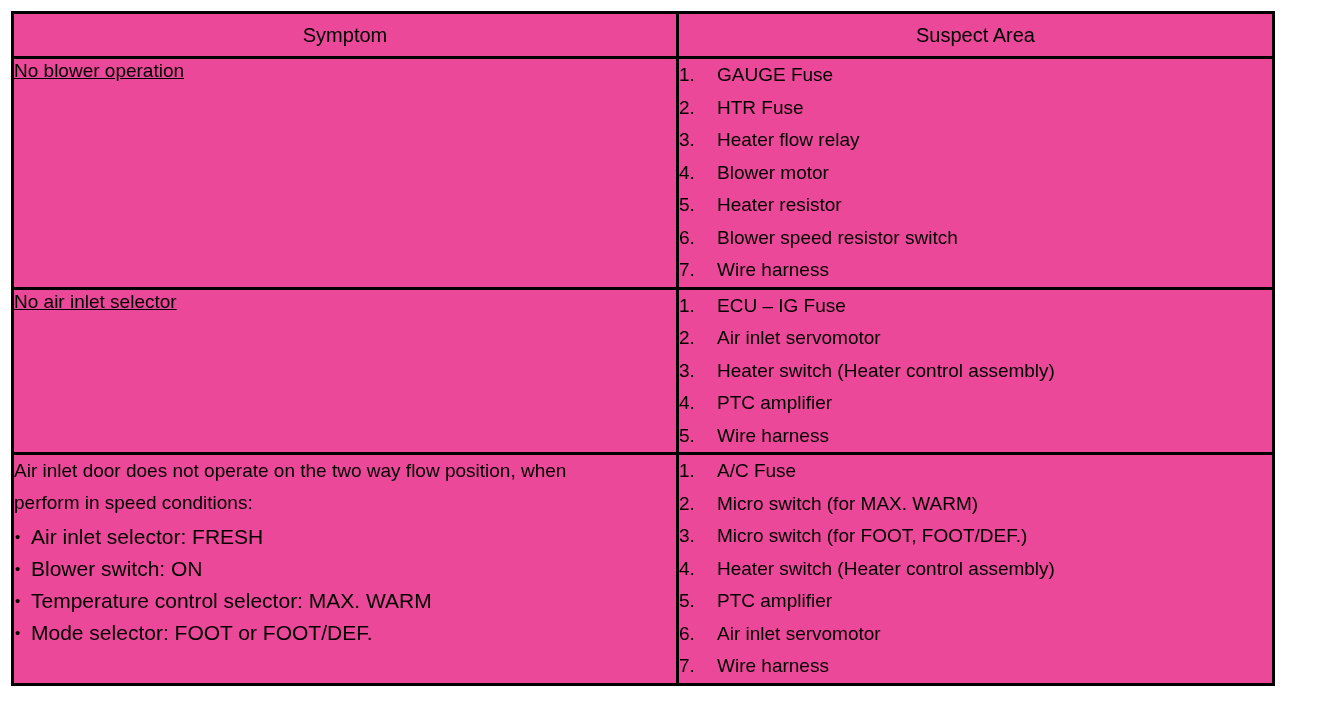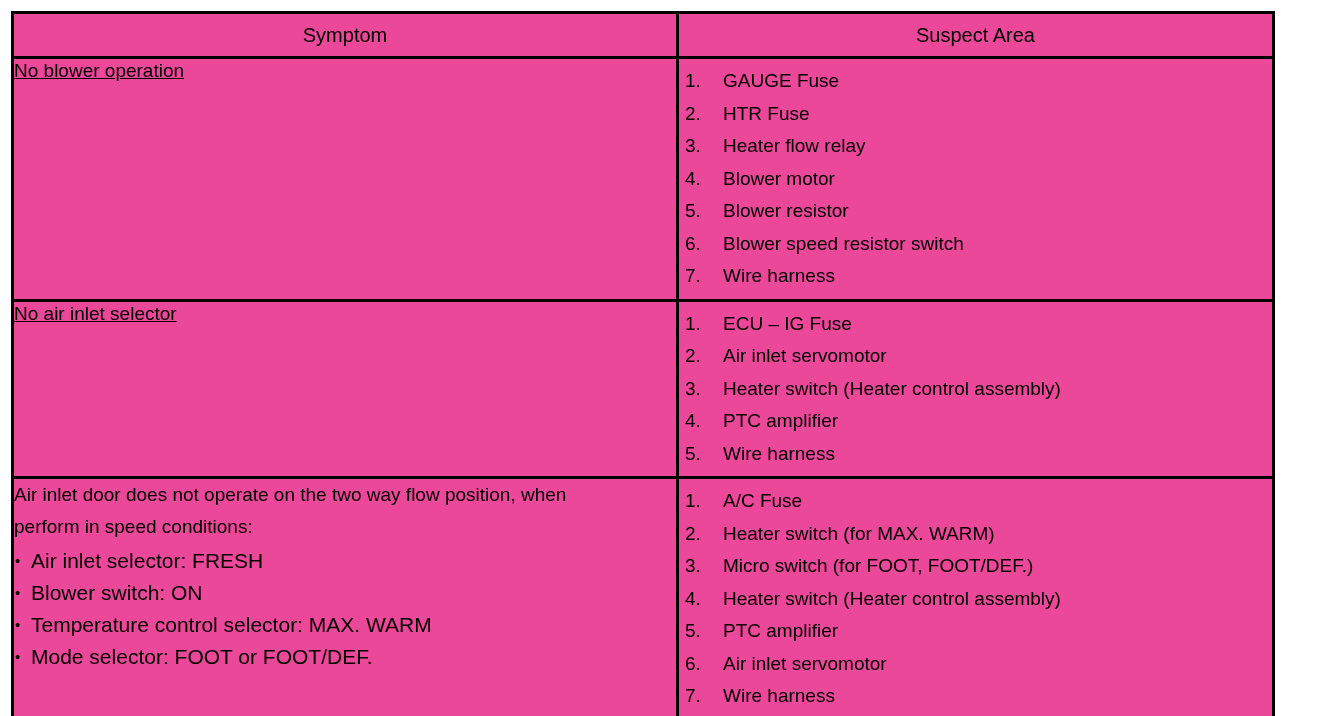--- a/index.html
+++ b/index.html
@@ -92,21 +92,21 @@
   ul.condition-list li::before {
     content: "\2022";
     position: absolute;
     left: 1px;
     top: 0;
     font-size: 15px;
   }
 
   ol.suspect-list {
     list-style: none;
-    margin: 6px;
+    margin: 0;
     padding: 0;
     counter-reset: suspect;
   }
   ol.suspect-list li {
     counter-increment: suspect;
     position: relative;
     padding-left: 38px;
     line-height: 32.5px;
     font-size: 19px;
     white-space: nowrap;
@@ -143,21 +143,21 @@
       <tr>
         <td class="symptom-cell">
           <div class="symptom-simple">No blower operation</div>
         </td>
         <td class="suspect-cell">
           <ol class="suspect-list">
             <li>GAUGE Fuse</li>
             <li>HTR Fuse</li>
             <li>Heater flow relay</li>
             <li>Blower motor</li>
-            <li>Blower resistor</li>
+            <li>Heater resistor</li>
             <li>Blower speed resistor switch</li>
             <li>Wire harness</li>
           </ol>
         </td>
       </tr>
 
       <tr>
         <td class="symptom-cell">
           <div class="symptom-simple">No air inlet selector</div>
         </td>
@@ -183,21 +183,21 @@
               <li>Air inlet selector: FRESH</li>
               <li>Blower switch: ON</li>
               <li>Temperature control selector: MAX. WARM</li>
               <li>Mode selector: FOOT or FOOT/DEF.</li>
             </ul>
           </div>
         </td>
         <td class="suspect-cell">
           <ol class="suspect-list">
             <li>A/C Fuse</li>
-            <li>Heater switch (for MAX. WARM)</li>
+            <li>Micro switch (for MAX. WARM)</li>
             <li>Micro switch (for FOOT, FOOT/DEF.)</li>
             <li>Heater switch (Heater control assembly)</li>
             <li>PTC amplifier</li>
             <li>Air inlet servomotor</li>
             <li>Wire harness</li>
           </ol>
         </td>
       </tr>
 
     </tbody>

